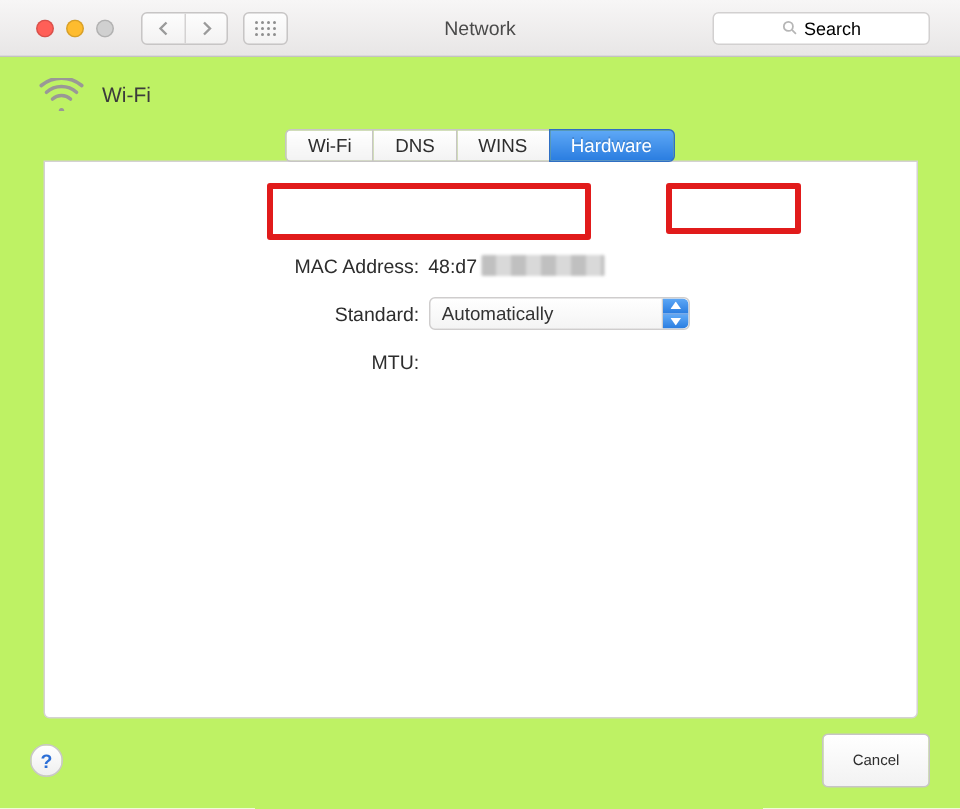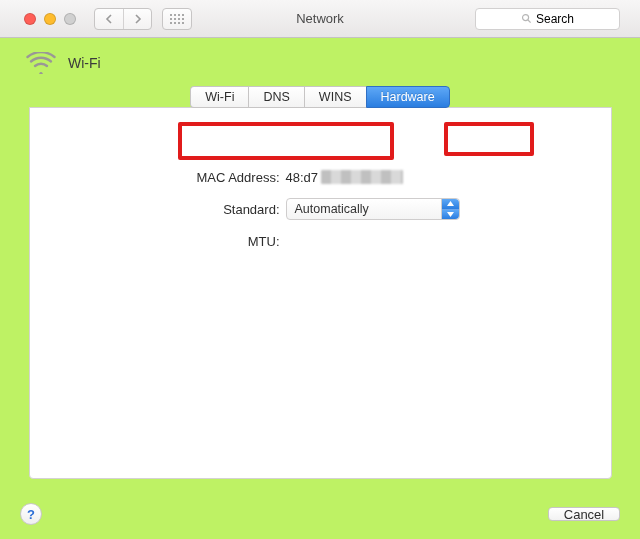--- a/index.html
+++ b/index.html
@@ -230,27 +230,27 @@
     width:22px;height:22px;border-radius:50%;
     background:linear-gradient(#ffffff,#efefef);
     border:1px solid #c9c7c7;
     display:flex;align-items:center;justify-content:center;
     color:#2c6fd6;
     font-weight:600;
     font-size:13px;
   }
   .footer-spacer { flex:1; }
   .btn {
-    height:14px;
+    height:36px;
     min-width:72px;
     padding:0 4px;
     background:linear-gradient(#ffffff,#f2f2f2);
     border:1px solid #c7c5c5;
     border-radius:4px;
-    font-size:13px;
+    font-size:10px;
     color:#2e2e2e;
     display:flex;align-items:center;justify-content:center;
     margin-left:10px;
   }
 </style>
 </head>
 <body>
 
 <div class="titlebar">
   <div class="traffic">

